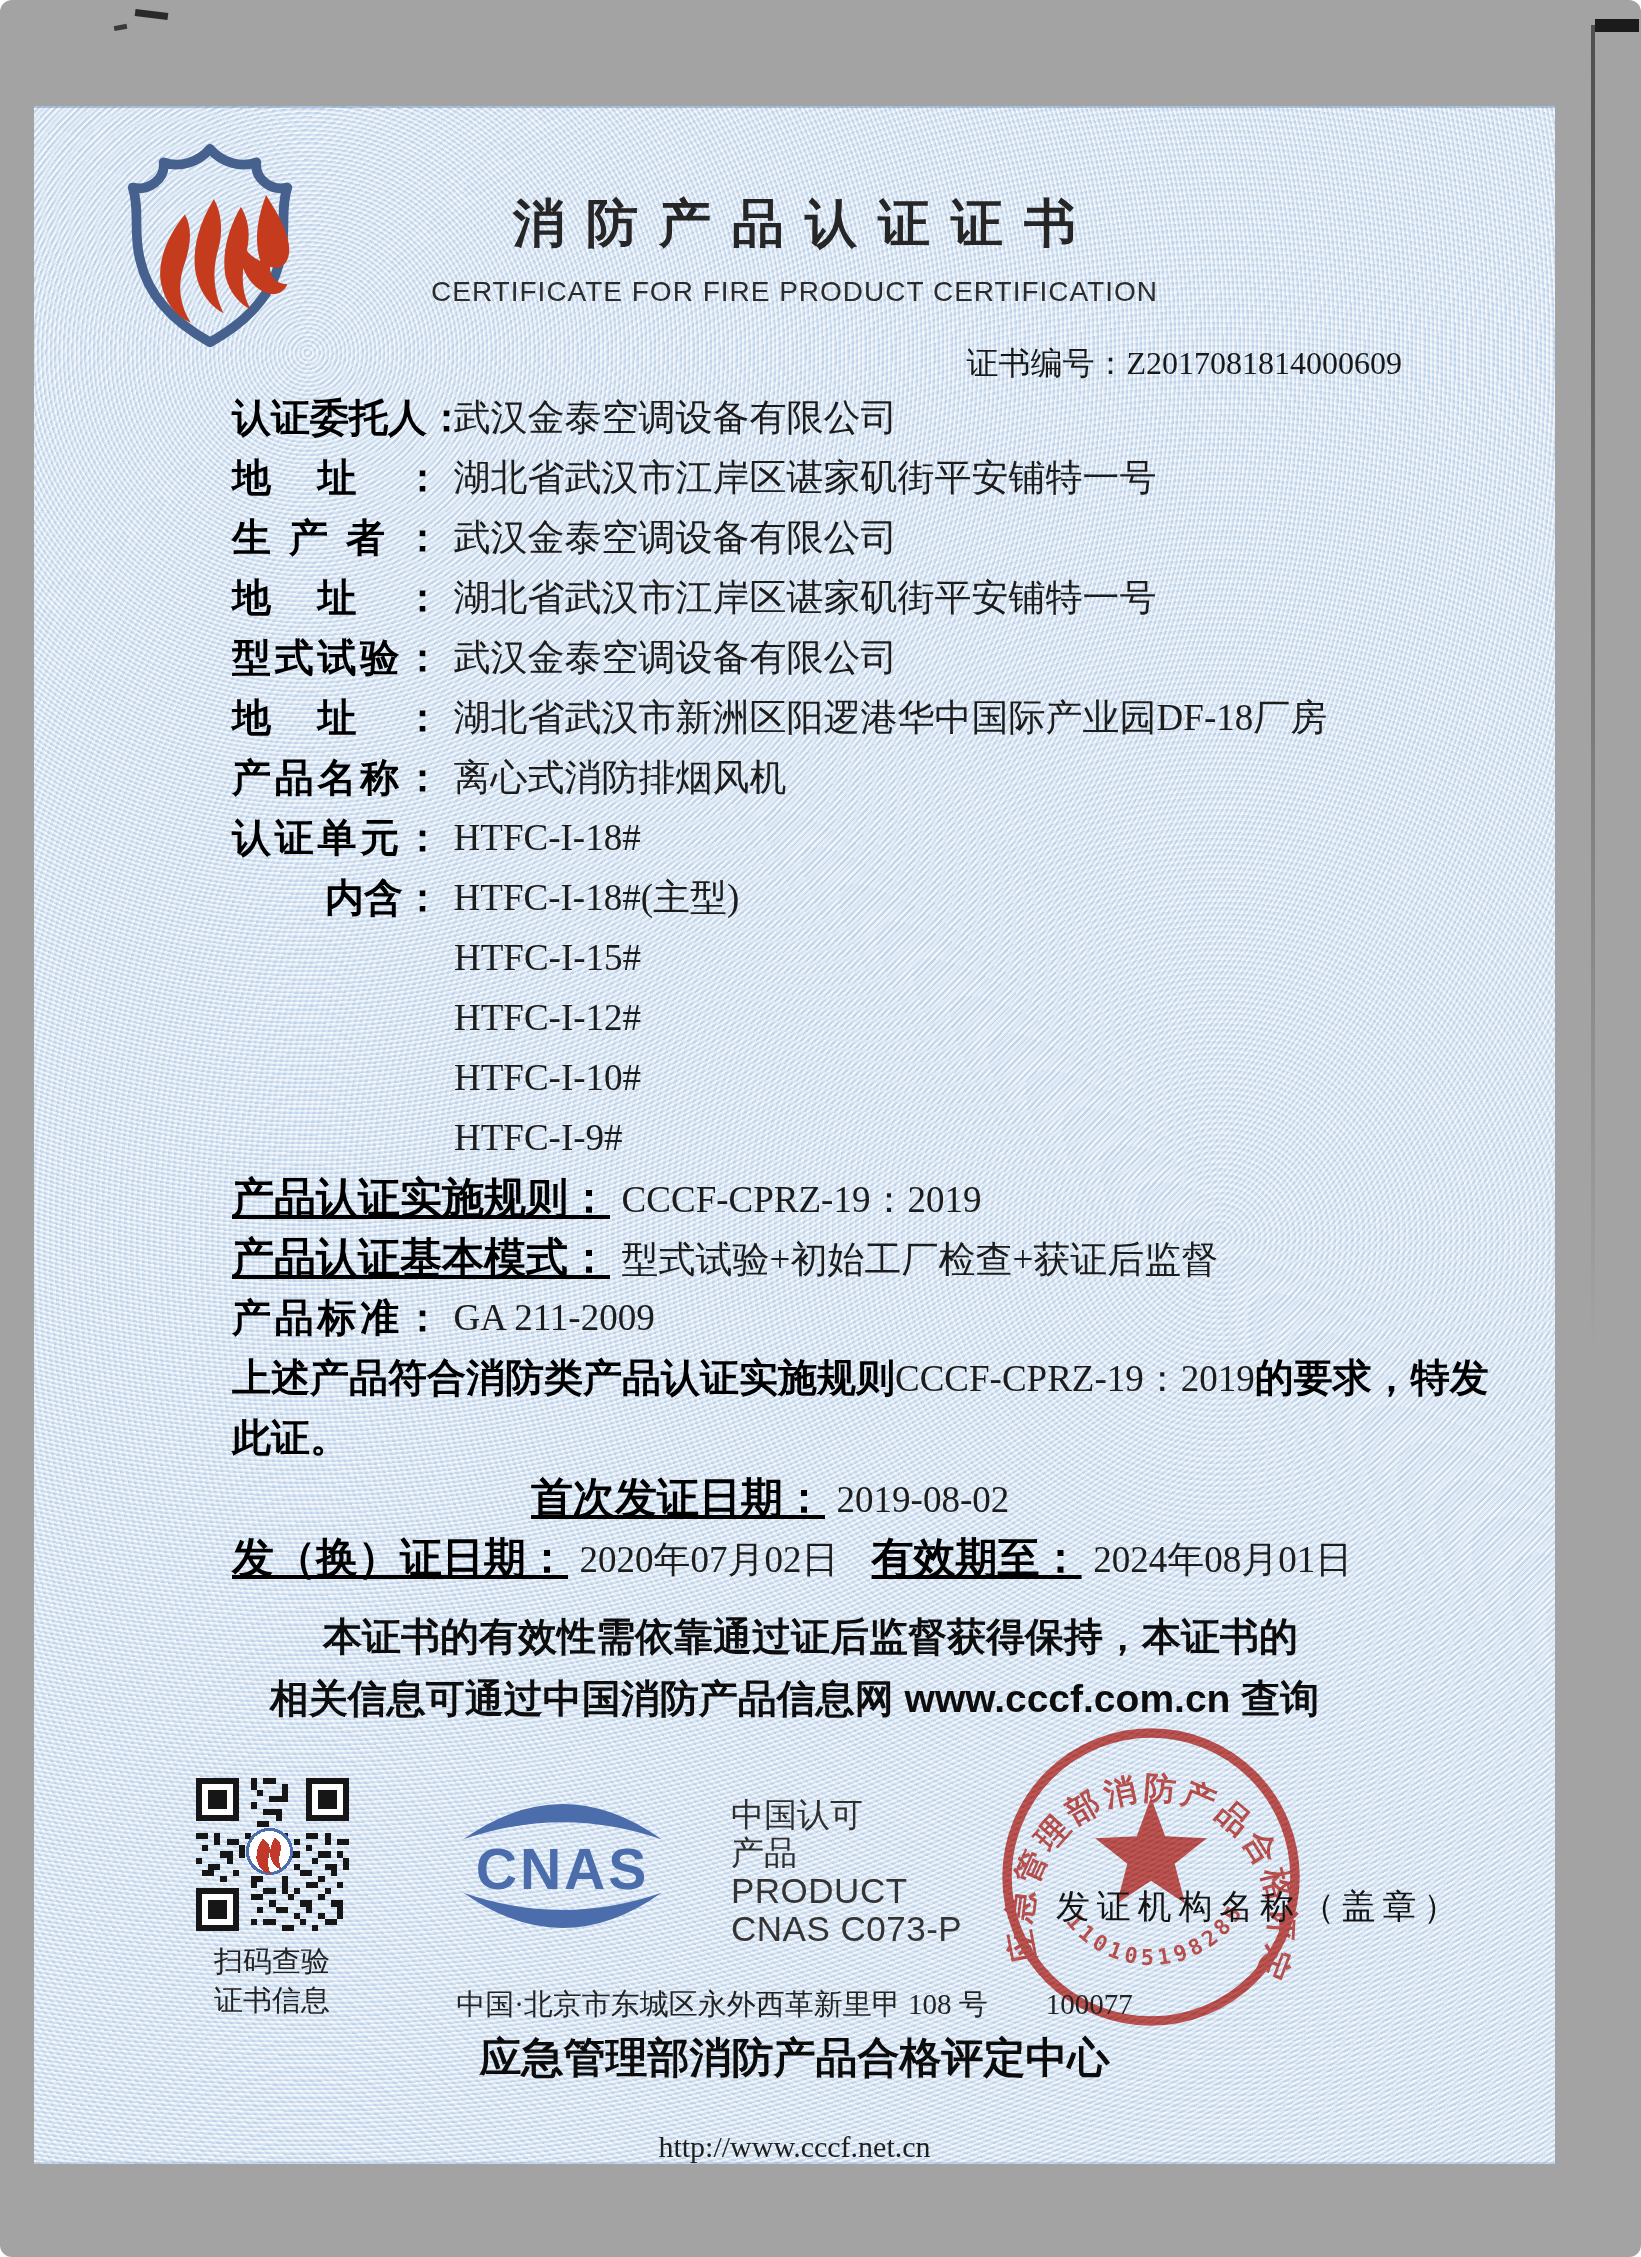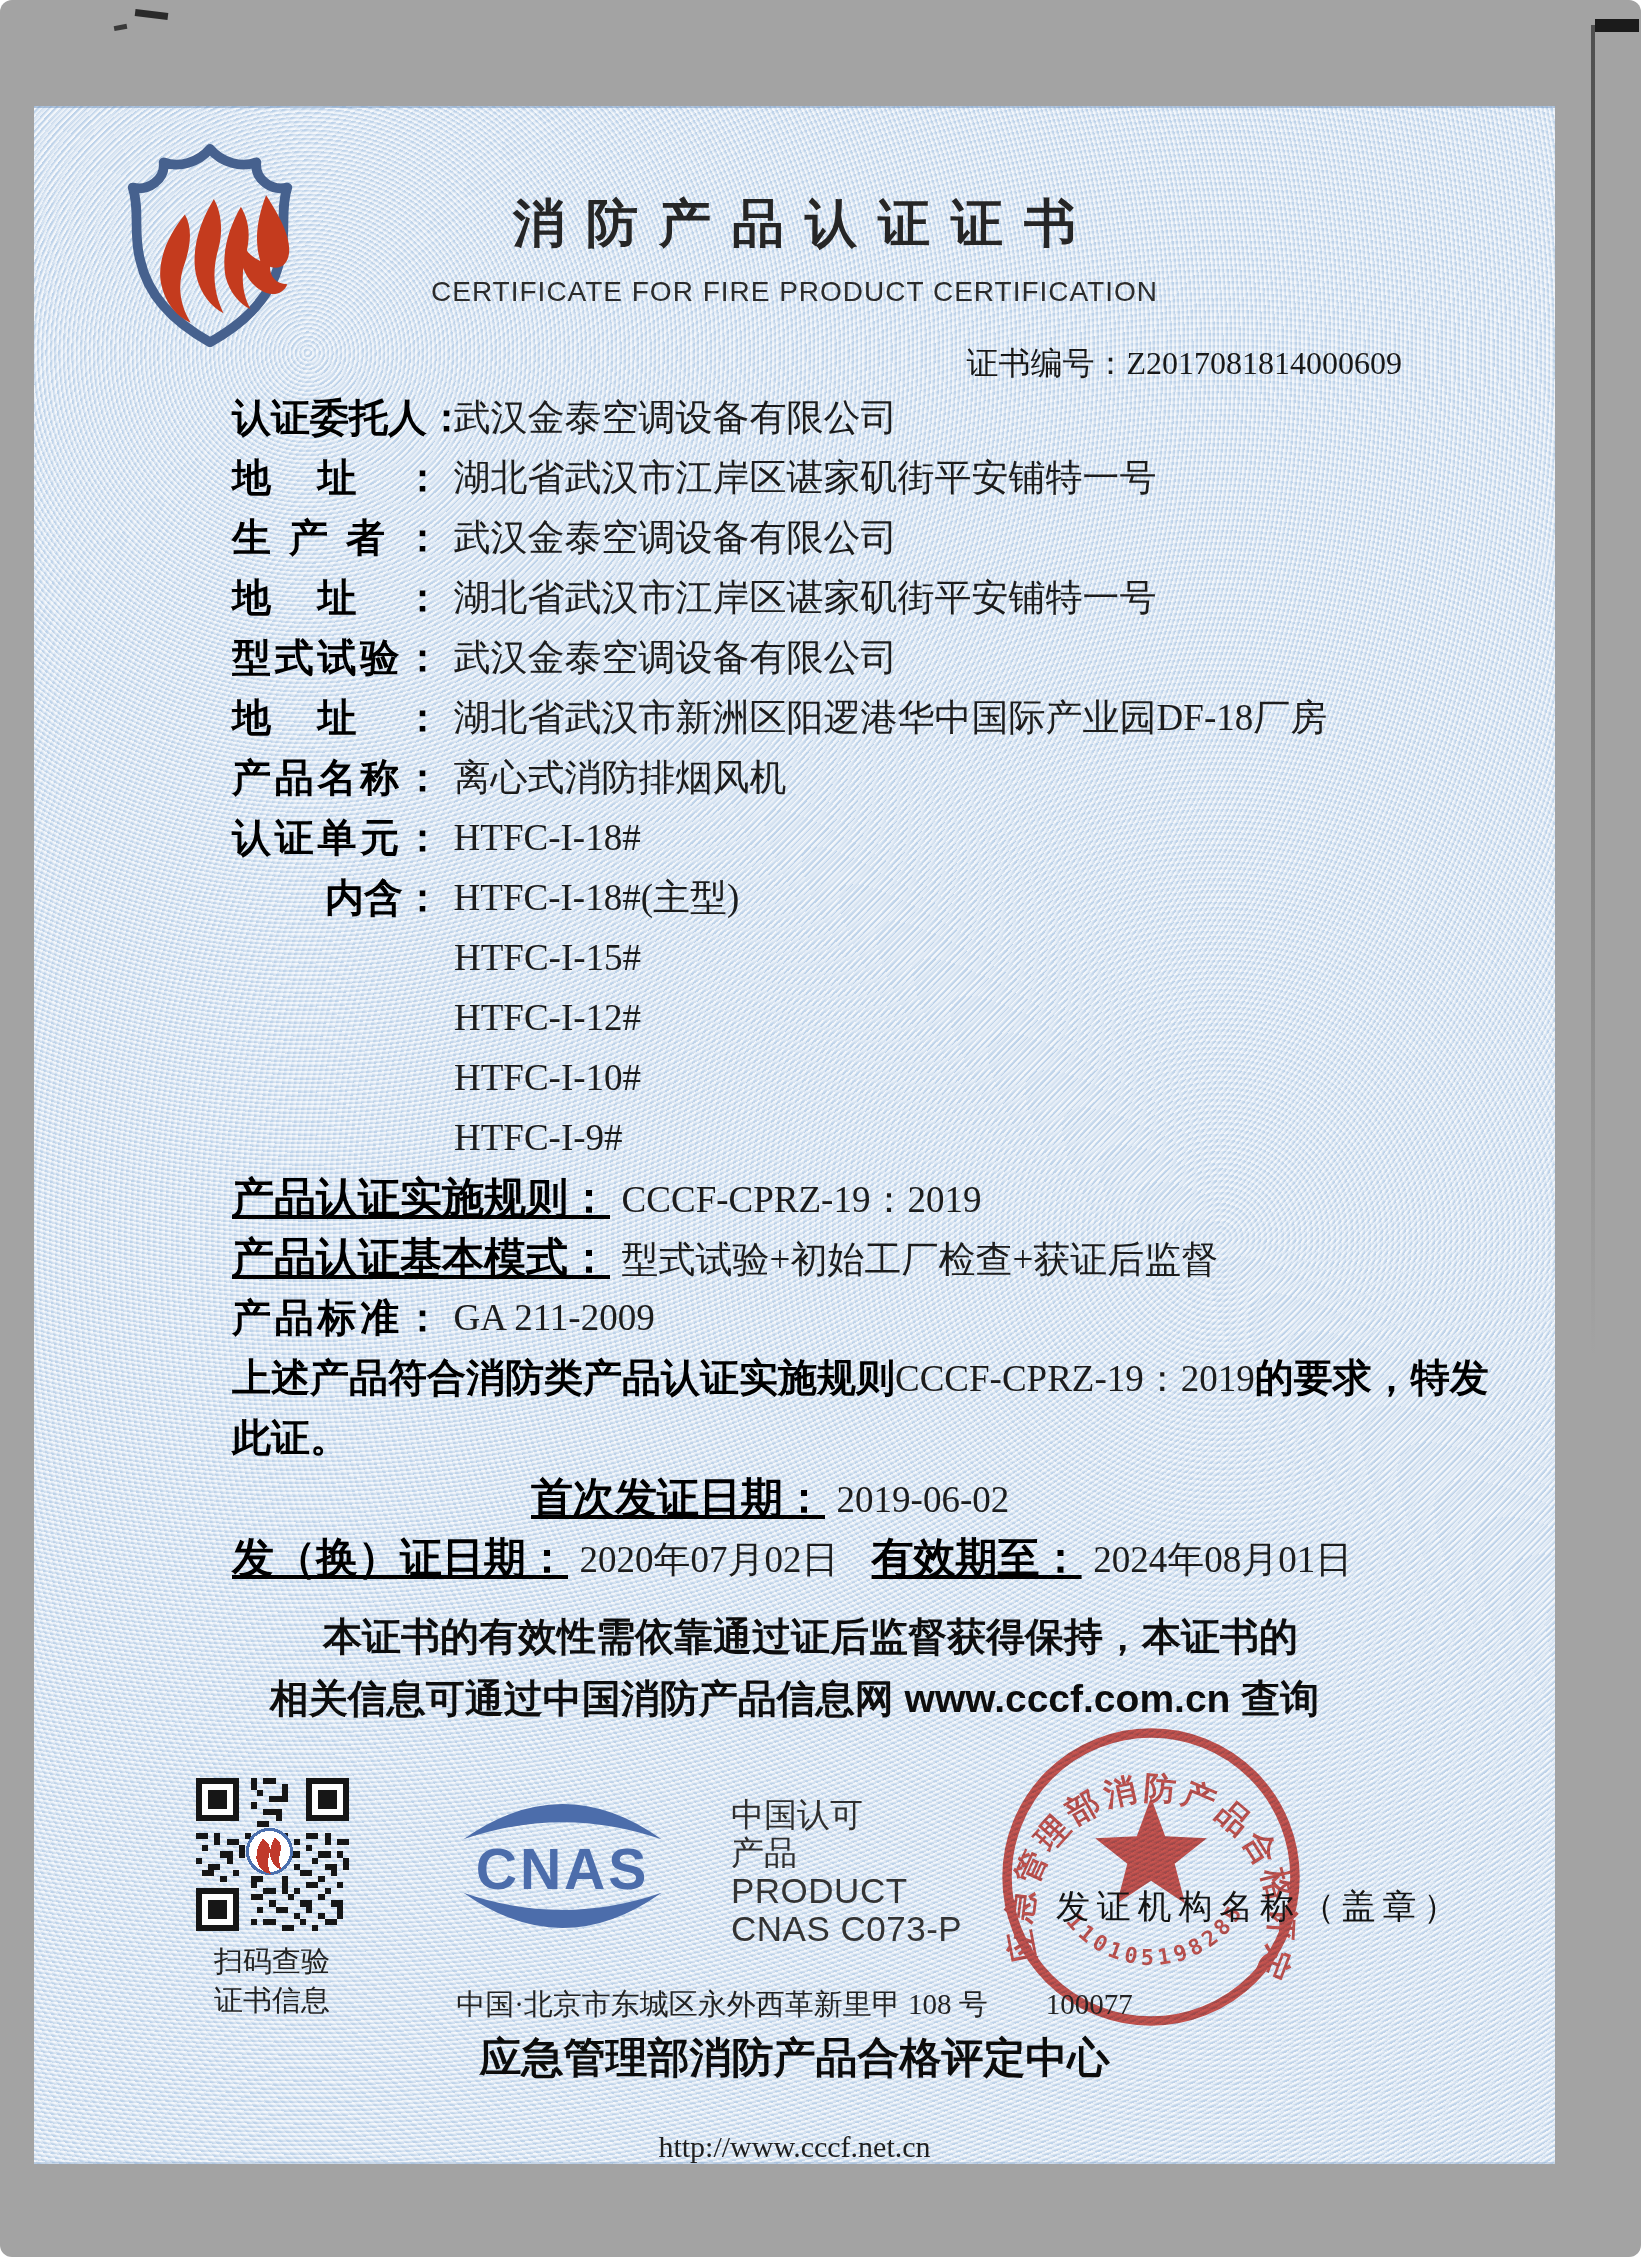--- a/index.html
+++ b/index.html
@@ -108,21 +108,21 @@
       <div class="row"><span class="lbl right">内含：</span><span class="val">HTFC-I-18#(主型)</span></div>
       <div class="row"><span class="indent">HTFC-I-15#</span></div>
       <div class="row"><span class="indent">HTFC-I-12#</span></div>
       <div class="row"><span class="indent">HTFC-I-10#</span></div>
       <div class="row"><span class="indent">HTFC-I-9#</span></div>
       <div class="row"><span class="lbl2">产品认证实施规则：</span><span class="val">CCCF-CPRZ-19：2019</span></div>
       <div class="row"><span class="lbl2">产品认证基本模式：</span><span class="val">型式试验+初始工厂检查+获证后监督</span></div>
       <div class="row"><span class="lbl">产品标准：</span><span class="val">GA 211-2009</span></div>
       <div class="row"><span class="s-bold">上述产品符合消防类产品认证实施规则</span><span class="s-serif">CCCF-CPRZ-19：2019</span><span class="s-bold">的要求，特发</span></div>
       <div class="row"><span class="s-bold">此证。</span></div>
-      <div class="row"><span class="lbl2 row-first">首次发证日期：</span><span class="val">2019-06-02</span></div>
+      <div class="row"><span class="lbl2 row-first">首次发证日期：</span><span class="val">2019-08-02</span></div>
       <div class="row"><span class="lbl2">发（换）证日期：</span><span class="val">2020年07月02日</span><span class="lbl2 gap-valid">有效期至：</span><span class="val">2024年08月01日</span></div>
     </div>
 
     <div class="notice notice1">本证书的有效性需依靠通过证后监督获得保持，本证书的</div>
     <div class="notice notice2">相关信息可通过中国消防产品信息网 www.cccf.com.cn 查询</div>
 
     <svg class="qr" viewBox="0 0 25 25" shape-rendering="crispEdges">
       <g fill="#161616">
         <rect x="0" y="0" width="7" height="7"></rect>
           <rect x="18" y="0" width="7" height="7"></rect>

